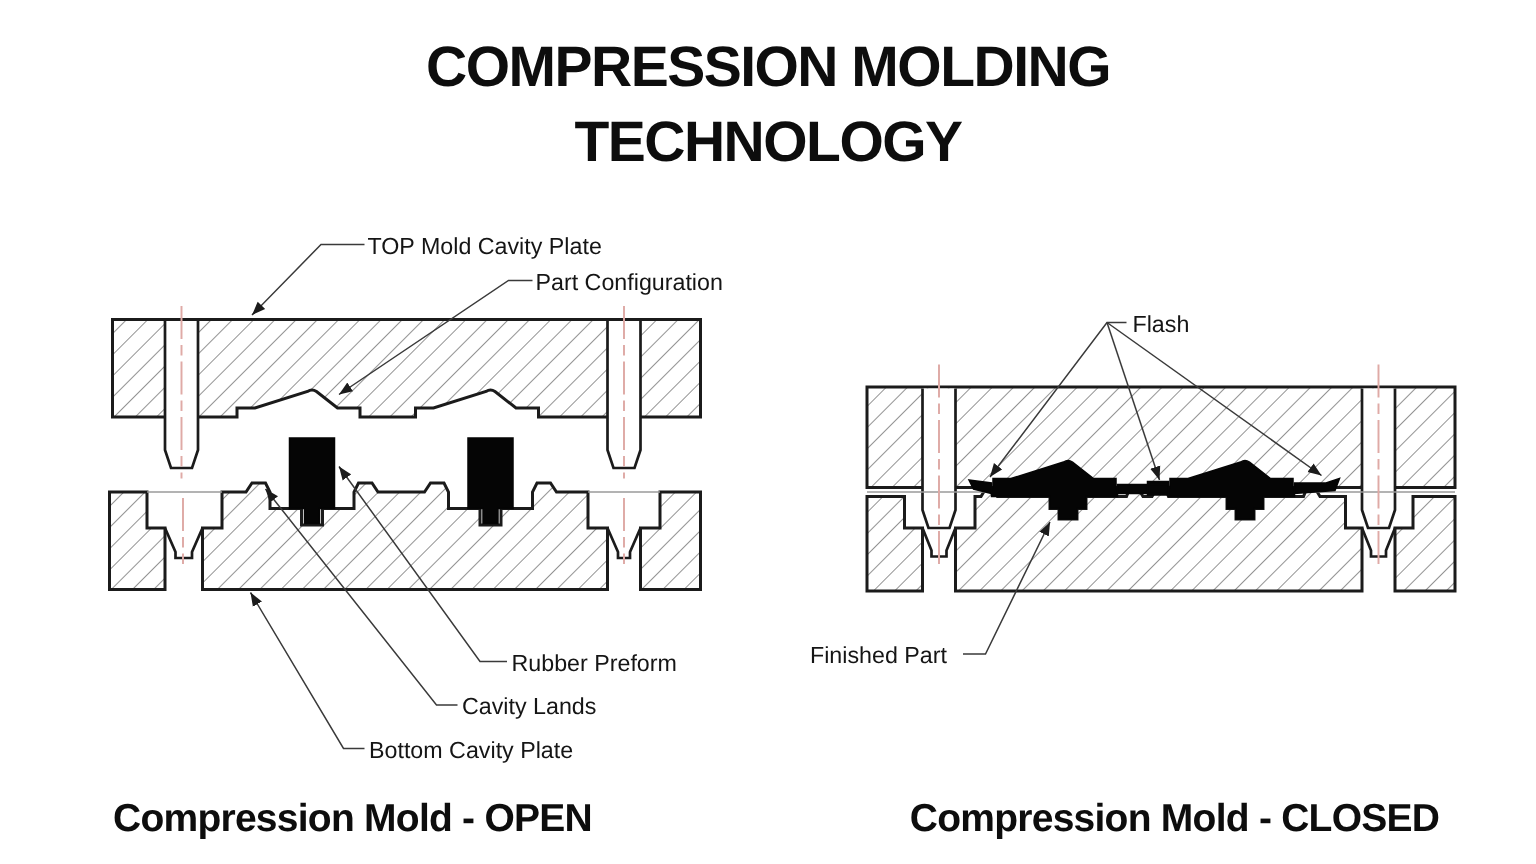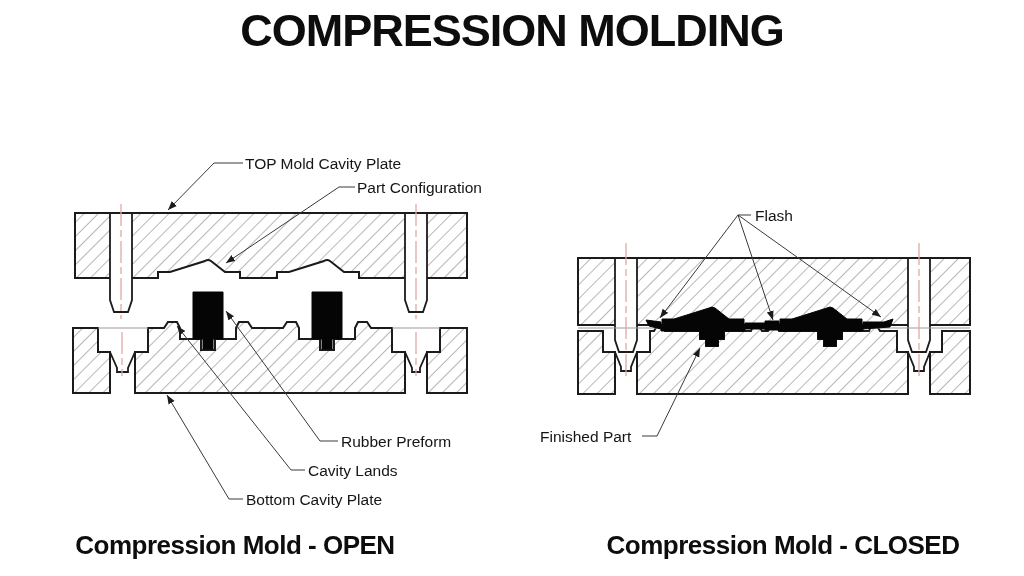--- a/index.html
+++ b/index.html
@@ -1,42 +1,43 @@
 <!DOCTYPE html>
 <html><head>
 <meta charset="utf-8">
 <style>
   html,body{margin:0;padding:0;background:#e8e8e8;}
   .stage{
     position:relative;width:1024px;height:576px;background:#ffffff;
     font-family:"Liberation Sans", sans-serif;overflow:hidden;
   }
   .title{
-    position:absolute;top:6px;left:0;width:100%;
+    position:absolute;top:20px;left:0;width:100%;
     text-align:center;font-weight:bold;color:#0d0d0d;
-    font-size:45px;line-height:50px;letter-spacing:-1px;
+    font-size:38px;line-height:50px;letter-spacing:-1px;
   }
   svg{position:absolute;left:0;top:0;}
   .plate{fill:url(#hatch);stroke:#1b1b1b;stroke-width:2;}
   .pin{fill:#ffffff;stroke:#1b1b1b;stroke-width:1.8;}
   .blackpart{fill:#050505;stroke:#050505;stroke-width:1;}
   .cl{stroke:#dfaaa6;stroke-width:1.3;fill:none;stroke-dasharray:22 4 7 4;}
   .ghost{stroke:#9a9a9a;stroke-width:1;fill:none;}
   .funnel{fill:none;stroke:#1b1b1b;stroke-width:1.8;}
   .leader{fill:none;stroke:#3a3a3a;stroke-width:1;}
   .lbl{font-size:15.5px;fill:#151515;}
   .caption{font-size:26px;font-weight:bold;fill:#0d0d0d;text-anchor:middle;letter-spacing:-0.5px;}
 </style>
 </head>
 <body>
 
 <div class="stage">
 
   <div class="title">
     <div>COMPRESSION MOLDING</div>
+    <div>TECHNOLOGY</div>
   </div>
 
   <svg width="1024" height="576" viewBox="0 0 1024 576">
     <defs>
       <pattern id="hatch" width="10" height="10" patternUnits="userSpaceOnUse" patternTransform="rotate(45)">
         <line x1="0" y1="0" x2="0" y2="10" stroke="#6f6f6f" stroke-width="1"></line>
       </pattern>
       <marker id="arr" markerWidth="10" markerHeight="8" refX="9" refY="4" orient="auto" markerUnits="userSpaceOnUse">
         <path d="M0,0.5 L9,4 L0,7.5 Z" fill="#1b1b1b"></path>
       </marker>

